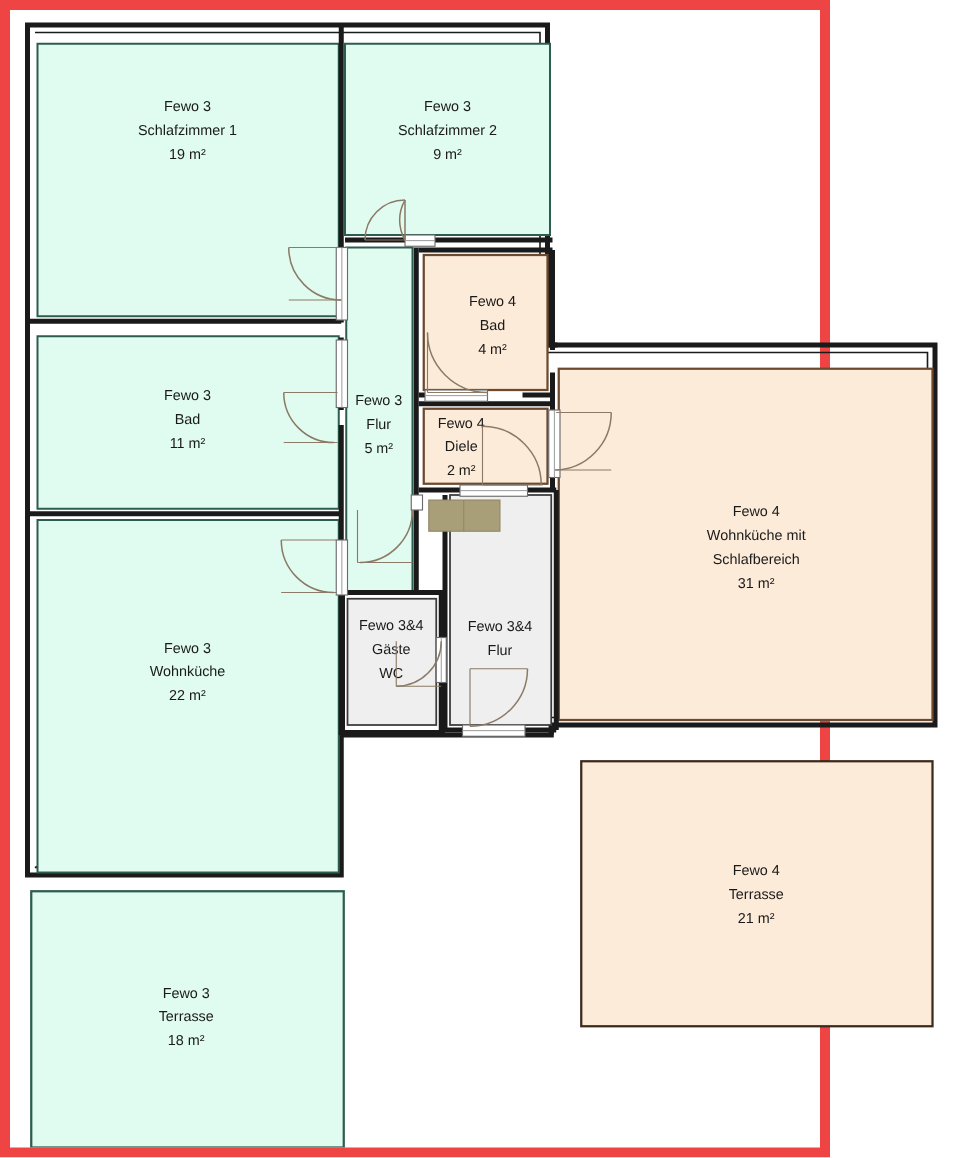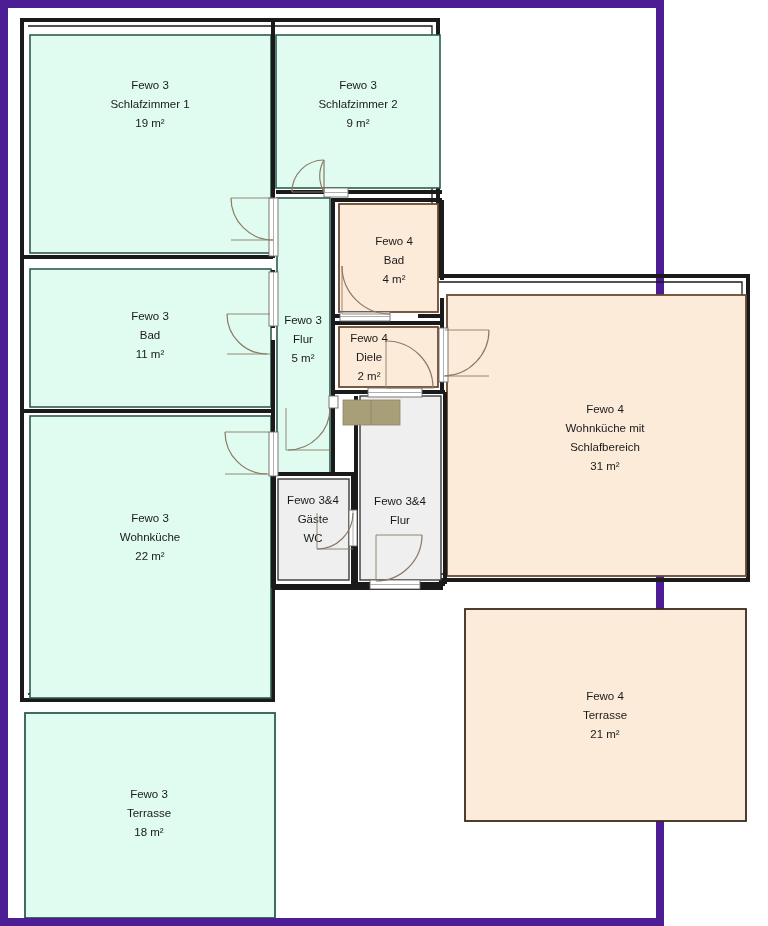--- a/index.html
+++ b/index.html
@@ -11,21 +11,21 @@
     width: 768px;
     height: 926px;
     font-family: "Liberation Sans", sans-serif;
     overflow: hidden;
   }
   #plan-frame {
     position: relative;
     width: 664px;
     height: 926px;
     box-sizing: border-box;
-    border: 8px solid #4c1d95;
+    border: 8px solid #ef4444;
     background: #ffffff;
   }
   #floorplan-svg {
     display: block;
     width: 752px;
     height: 910px;
   }
   .room-label {
     font-family: "Liberation Sans", sans-serif;
     font-size: 11.5px;

